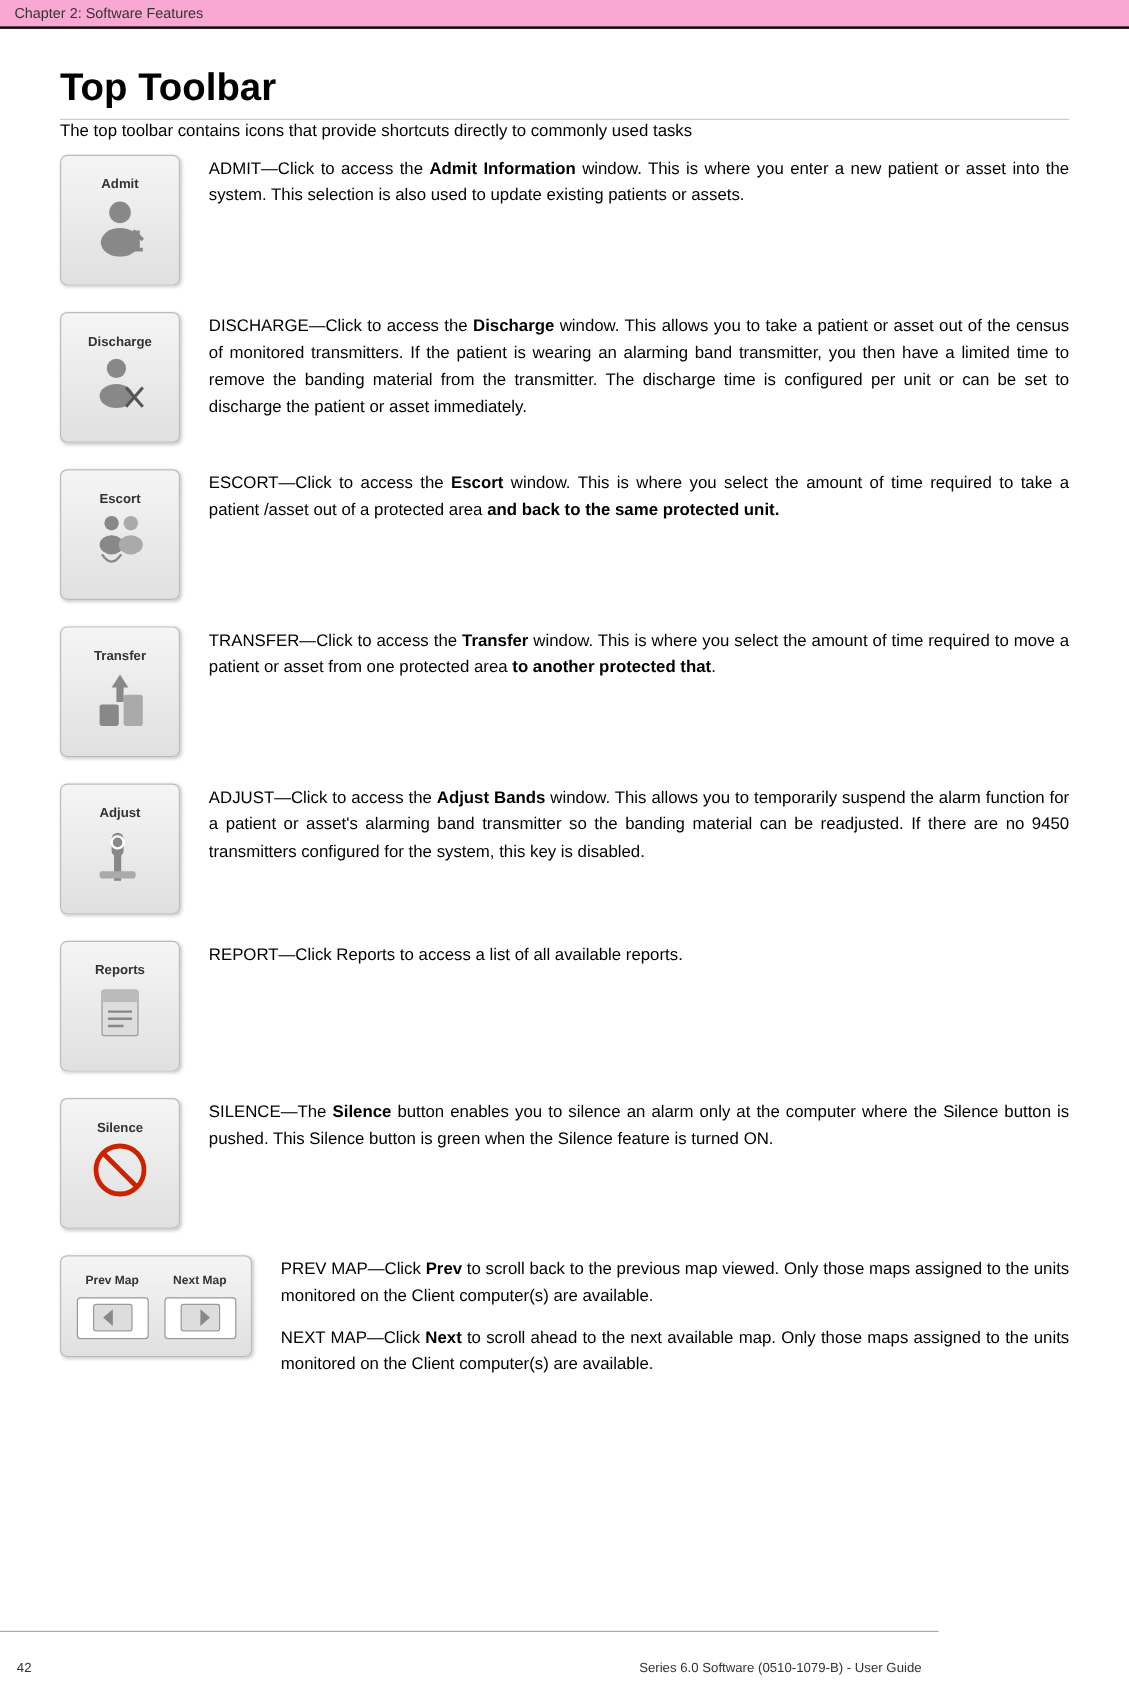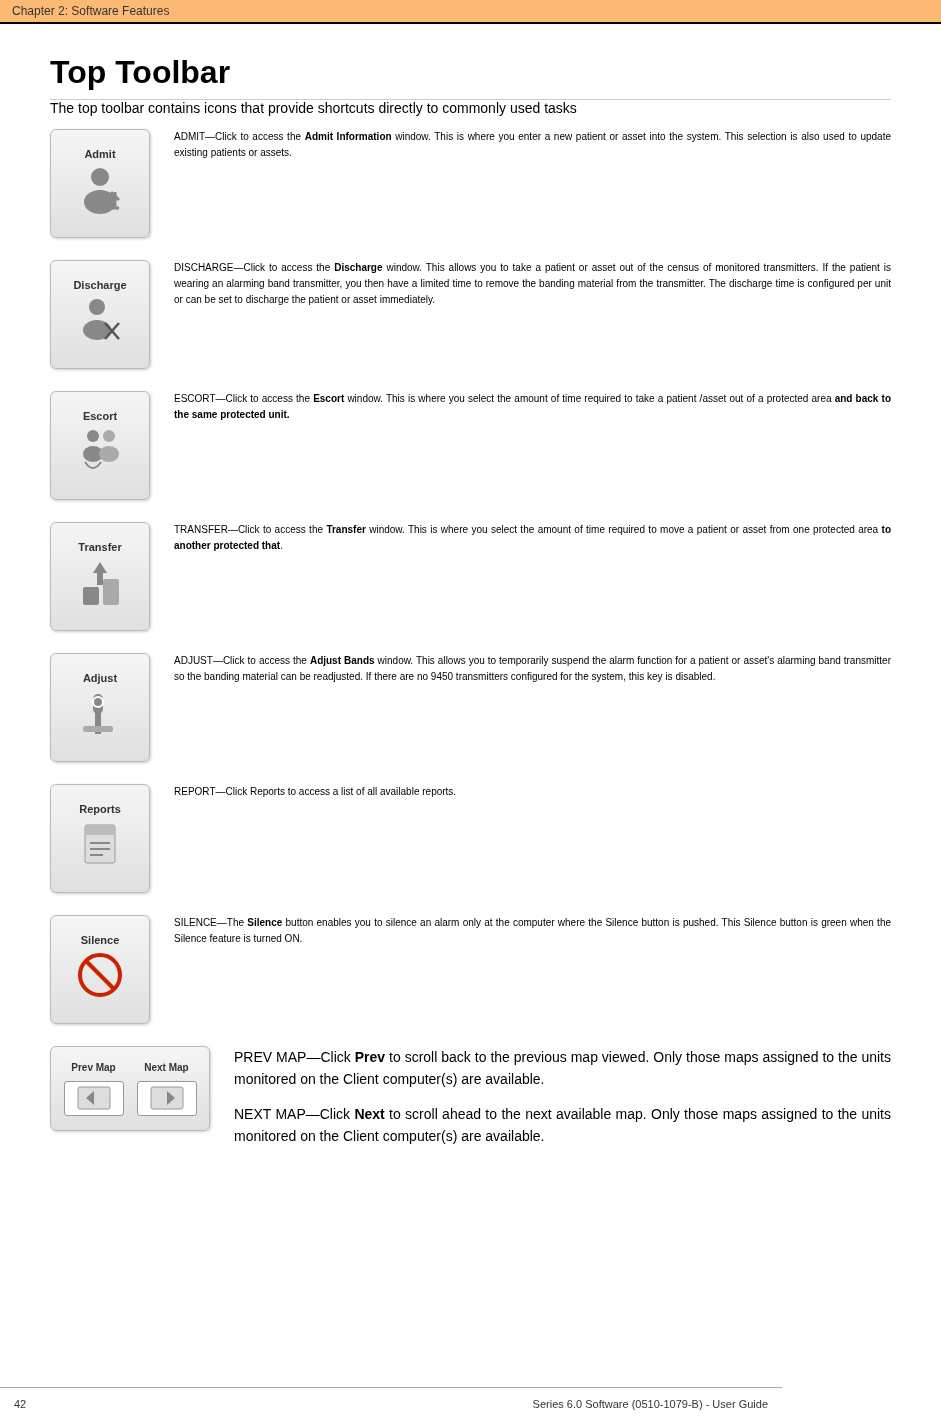--- a/index.html
+++ b/index.html
@@ -5,21 +5,21 @@
     * { box-sizing: border-box; margin: 0; padding: 0; }
     body {
       font-family: Arial, sans-serif;
       font-size: 14px;
       background: #fff;
       color: #000;
       width: 941px;
       min-height: 1420px;
     }
     .top-bar {
-      background: #fdba74;
+      background: #f9a8d4;
       border-bottom: 2px solid #000;
       padding: 4px 12px;
       font-size: 12px;
       color: #333;
     }
     .page-content {
       padding: 30px 50px 40px 50px;
     }
     .page-title {
       font-size: 32px;
@@ -64,21 +64,21 @@
       font-weight: bold;
       color: #333;
       margin-bottom: 4px;
       text-align: center;
     }
     .icon-graphic {
       font-size: 28px;
       line-height: 1;
     }
     .item-text {
-      font-size: 10px;
+      font-size: 14px;
       line-height: 1.6;
       text-align: justify;
       flex: 1;
     }
     .item-text b {
       font-weight: bold;
     }
 
     .dual-icon-box {
       width: 160px;
@@ -111,21 +111,21 @@
       border: 1px solid #999;
       border-radius: 3px;
       background: #fff;
       display: flex;
       align-items: center;
       justify-content: center;
       margin-top: 4px;
     }
     .bottom-bar {
       border-top: 1px solid #aaa;
-      padding: 10px 14px;
+      padding: 24px 14px;
       display: flex;
       justify-content: space-between;
       font-size: 11px;
       color: #333;
       position: absolute;
       bottom: 0;
       left: 0;
       width: 782px;
     }
     .page-wrapper {

